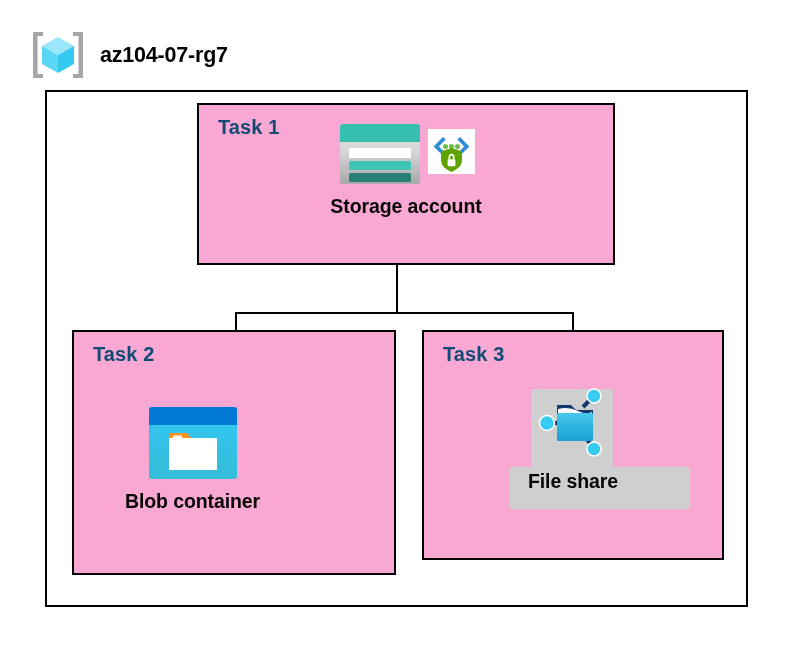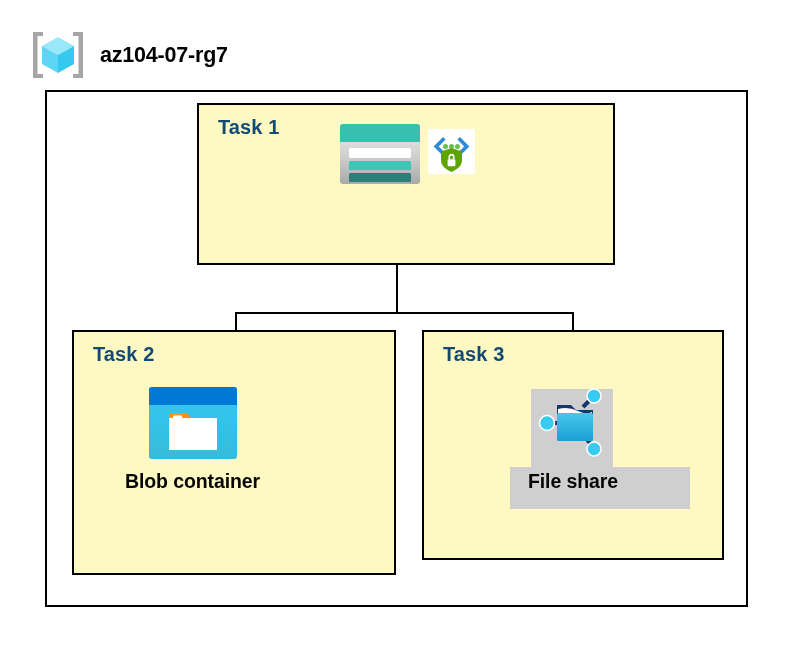--- a/index.html
+++ b/index.html
@@ -55,21 +55,21 @@
     height: 517px;
     border: 2px solid #000000;
     background: #ffffff;
     box-sizing: border-box;
   }
 
   
   .task-box {
     position: absolute;
     border: 2px solid #000000;
-    background: #fef9c3;
+    background: #f9a8d4;
     box-sizing: border-box;
   }
   #task1 { left: 197px; top: 103px; width: 418px; height: 162px; }
   #task2 { left: 72px;  top: 330px; width: 324px; height: 245px; }
   #task3 { left: 422px; top: 330px; width: 302px; height: 230px; }
 
   .task-label {
     position: absolute;
     left: 19px;
     top: 11px;
@@ -97,21 +97,21 @@
     margin-top: 9px;
     font-size: 19.5px;
     font-weight: bold;
     color: #060606;
     white-space: nowrap;
     letter-spacing: -0.1px;
   }
 
   
   #node-storage   { left: 197px; top: 122px; width: 418px; }
-  #node-blob      { left: 72px;  top: 385px; width: 241px; }
+  #node-blob      { left: 72px;  top: 405px; width: 241px; }
   #node-fileshare { left: 422px; top: 385px; width: 302px; }
 
   
   .sel-hl {
     position: absolute;
     background: #cfcfcf;
   }
   #hl-icon { left: 531px; top: 389px; width: 82px;  height: 80px; }
   #hl-text { left: 510px; top: 467px; width: 180px; height: 42px; }
 
@@ -202,20 +202,21 @@
           <circle cx="29.5" cy="17.4" r="2.5" fill="#6ABF4B"></circle>
 
           <path d="M23.5 19 L34 22.5 V31 c0 6.2 -5.4 9.8 -10.5 12 C18.4 40.8 13 37.2 13 31 V22.5 Z" fill="#5FA300"></path>
 
           <rect x="19.6" y="30.2" width="7.8" height="7" rx="1.3" fill="#FFFFFF"></rect>
 
           <path d="M21.3 30.2 v-2.3 a2.2 2.2 0 0 1 4.4 0 v2.3" fill="none" stroke="#FFFFFF" stroke-width="1.7"></path>
         </svg>
       </span>
     </span>
+    <span class="node-caption">Storage account</span>
   </div>
 
   <div class="task-box" id="task2">
     <span class="task-label">Task 2</span>
   </div>
 
   <div class="node" id="node-blob">
     <span class="node-icons">
       <span>
         <svg class="icon-blob" viewBox="0 0 92 76" xmlns="http://www.w3.org/2000/svg">

